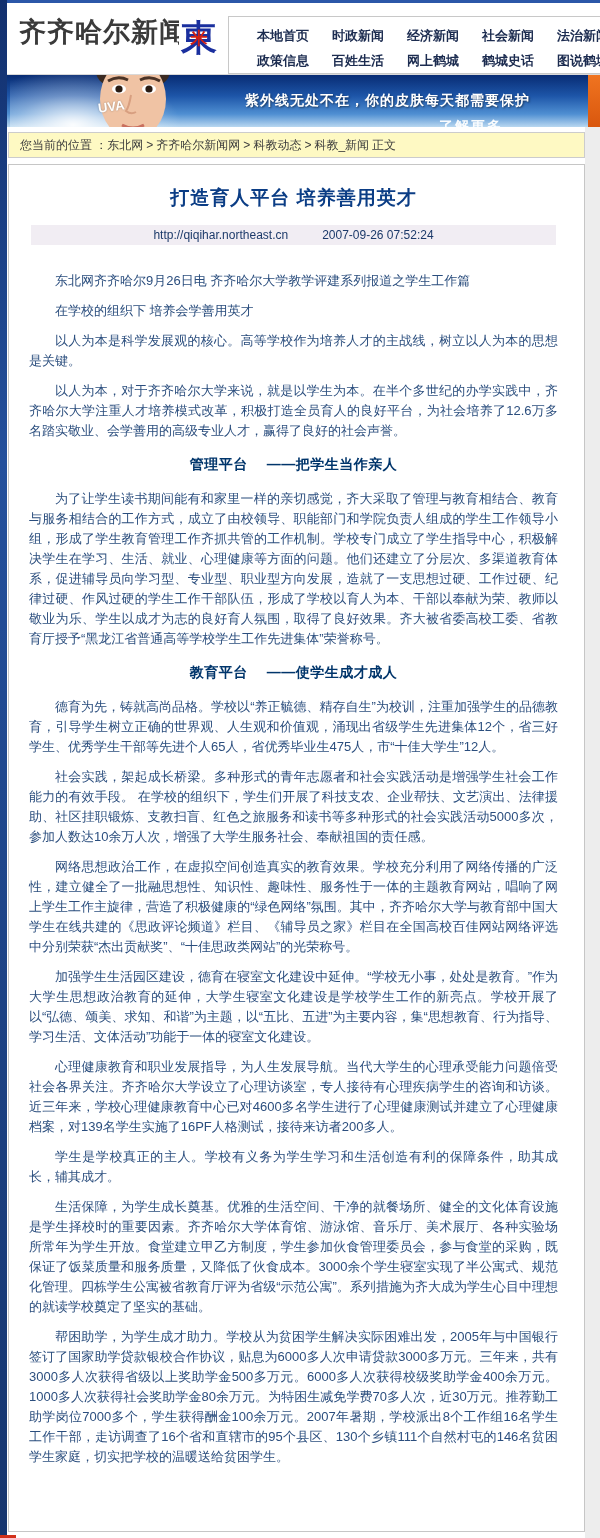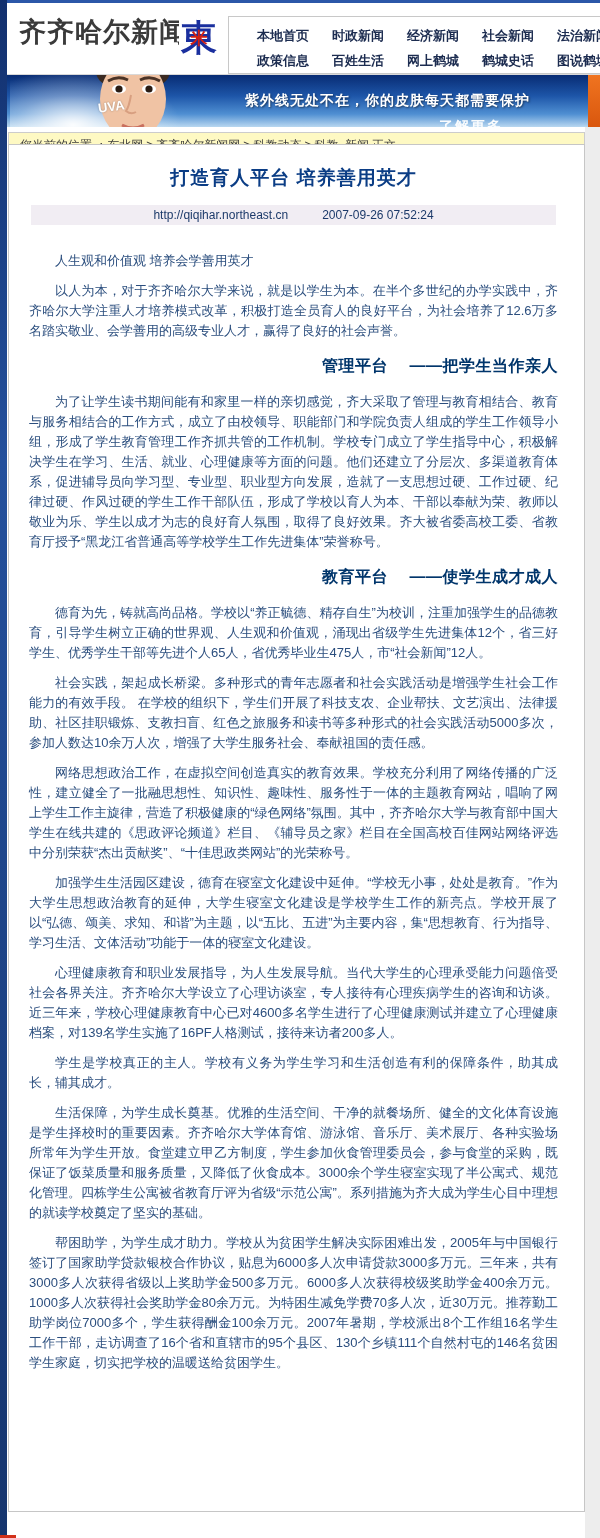--- a/index.html
+++ b/index.html
@@ -44,28 +44,28 @@
     background:linear-gradient(180deg,#f07420,#d9570e); cursor:pointer; }
 
   
   .crumbbar { position:absolute; left:8px; top:132px; width:577px; height:26px;
     border:1px solid #cccccc; background:#fef9c3; display:flex; align-items:center; padding-left:11px;
     font-size:12px; color:#3c3c3c; white-space:nowrap; }
   .crumbbar a { color:#3c3c3c; text-decoration:none; cursor:pointer; }
   .crumb-sep { margin:0 3px; }
 
   
-  .main { position:absolute; left:8px; top:144px; width:577px; height:1368px;
+  .main { position:absolute; left:8px; top:164px; width:577px; height:1368px;
     border:1px solid #c6c6c6; background:#fff; padding:14px 26px 0 20px; }
   .title { text-align:center; font-size:19px; font-weight:bold; color:#0b3d85; margin:6px 0 14px 0; letter-spacing:1px; }
   .meta { background:#f1edf3; height:20px; display:flex; justify-content:center; align-items:center;
     gap:34px; margin:0 2px 26px 2px; font-family:Liberation Sans, sans-serif;
     font-size:12px; color:#1c3a6a; }
   .art p { font-size:13px; color:#2b4e7e; line-height:20px; text-indent:2em; margin:10px 0; text-align:justify; }
-  .art h3 { font-size:16px; color:#00356b; text-align:right; font-weight:bold; margin:15px 0; letter-spacing:.5px; }
+  .art h3 { font-size:14px; color:#00356b; text-align:center; font-weight:bold; margin:15px 0; letter-spacing:.5px; }
 </style>
 </head>
 <body>
 
 <div class="page">
   <div class="topline"></div>
 
   <div class="header">
     <div class="logo">
       <div class="logo-cn">齐齐哈尔新闻网</div>
@@ -127,26 +127,28 @@
     <span class="crumb-sep">正文</span>
   </div>
 
   <div class="main">
     <div class="title">打造育人平台  培养善用英才</div>
     <div class="meta">
       <span>http://qiqihar.northeast.cn</span>
       <span>2007-09-26 07:52:24</span>
     </div>
     <div class="art">
-      <p>人生观和价值观 培养会学善用英才</p>
+      <p>东北网齐齐哈尔9月26日电 齐齐哈尔大学教学评建系列报道之学生工作篇</p>
+      <p>在学校的组织下 培养会学善用英才</p>
+      <p>以人为本是科学发展观的核心。高等学校作为培养人才的主战线，树立以人为本的思想是关键。</p>
       <p>以人为本，对于齐齐哈尔大学来说，就是以学生为本。在半个多世纪的办学实践中，齐齐哈尔大学注重人才培养模式改革，积极打造全员育人的良好平台，为社会培养了12.6万多名踏实敬业、会学善用的高级专业人才，赢得了良好的社会声誉。</p>
       <h3>管理平台　 ——把学生当作亲人</h3>
       <p>为了让学生读书期间能有和家里一样的亲切感觉，齐大采取了管理与教育相结合、教育与服务相结合的工作方式，成立了由校领导、职能部门和学院负责人组成的学生工作领导小组，形成了学生教育管理工作齐抓共管的工作机制。学校专门成立了学生指导中心，积极解决学生在学习、生活、就业、心理健康等方面的问题。他们还建立了分层次、多渠道教育体系，促进辅导员向学习型、专业型、职业型方向发展，造就了一支思想过硬、工作过硬、纪律过硬、作风过硬的学生工作干部队伍，形成了学校以育人为本、干部以奉献为荣、教师以敬业为乐、学生以成才为志的良好育人氛围，取得了良好效果。齐大被省委高校工委、省教育厅授予“黑龙江省普通高等学校学生工作先进集体”荣誉称号。</p>
       <h3>教育平台　 ——使学生成才成人</h3>
-      <p>德育为先，铸就高尚品格。学校以“养正毓德、精存自生”为校训，注重加强学生的品德教育，引导学生树立正确的世界观、人生观和价值观，涌现出省级学生先进集体12个，省三好学生、优秀学生干部等先进个人65人，省优秀毕业生475人，市“社会新闻”12人。</p>
+      <p>德育为先，铸就高尚品格。学校以“养正毓德、精存自生”为校训，注重加强学生的品德教育，引导学生树立正确的世界观、人生观和价值观，涌现出省级学生先进集体12个，省三好学生、优秀学生干部等先进个人65人，省优秀毕业生475人，市“十佳大学生”12人。</p>
       <p>社会实践，架起成长桥梁。多种形式的青年志愿者和社会实践活动是增强学生社会工作能力的有效手段。 在学校的组织下，学生们开展了科技支农、企业帮扶、文艺演出、法律援助、社区挂职锻炼、支教扫盲、红色之旅服务和读书等多种形式的社会实践活动5000多次，参加人数达10余万人次，增强了大学生服务社会、奉献祖国的责任感。</p>
       <p>网络思想政治工作，在虚拟空间创造真实的教育效果。学校充分利用了网络传播的广泛性，建立健全了一批融思想性、知识性、趣味性、服务性于一体的主题教育网站，唱响了网上学生工作主旋律，营造了积极健康的“绿色网络”氛围。其中，齐齐哈尔大学与教育部中国大学生在线共建的《思政评论频道》栏目、《辅导员之家》栏目在全国高校百佳网站网络评选中分别荣获“杰出贡献奖”、“十佳思政类网站”的光荣称号。</p>
       <p>加强学生生活园区建设，德育在寝室文化建设中延伸。“学校无小事，处处是教育。”作为大学生思想政治教育的延伸，大学生寝室文化建设是学校学生工作的新亮点。学校开展了以“弘德、颂美、求知、和谐”为主题，以“五比、五进”为主要内容，集“思想教育、行为指导、学习生活、文体活动”功能于一体的寝室文化建设。</p>
       <p>心理健康教育和职业发展指导，为人生发展导航。当代大学生的心理承受能力问题倍受社会各界关注。齐齐哈尔大学设立了心理访谈室，专人接待有心理疾病学生的咨询和访谈。近三年来，学校心理健康教育中心已对4600多名学生进行了心理健康测试并建立了心理健康档案，对139名学生实施了16PF人格测试，接待来访者200多人。</p>
       <p>学生是学校真正的主人。学校有义务为学生学习和生活创造有利的保障条件，助其成长，辅其成才。</p>
       <p>生活保障，为学生成长奠基。优雅的生活空间、干净的就餐场所、健全的文化体育设施是学生择校时的重要因素。齐齐哈尔大学体育馆、游泳馆、音乐厅、美术展厅、各种实验场所常年为学生开放。食堂建立甲乙方制度，学生参加伙食管理委员会，参与食堂的采购，既保证了饭菜质量和服务质量，又降低了伙食成本。3000余个学生寝室实现了半公寓式、规范化管理。四栋学生公寓被省教育厅评为省级“示范公寓”。系列措施为齐大成为学生心目中理想的就读学校奠定了坚实的基础。</p>
       <p>帮困助学，为学生成才助力。学校从为贫困学生解决实际困难出发，2005年与中国银行签订了国家助学贷款银校合作协议，贴息为6000多人次申请贷款3000多万元。三年来，共有3000多人次获得省级以上奖助学金500多万元。6000多人次获得校级奖助学金400余万元。1000多人次获得社会奖助学金80余万元。为特困生减免学费70多人次，近30万元。推荐勤工助学岗位7000多个，学生获得酬金100余万元。2007年暑期，学校派出8个工作组16名学生工作干部，走访调查了16个省和直辖市的95个县区、130个乡镇111个自然村屯的146名贫困学生家庭，切实把学校的温暖送给贫困学生。</p>
 
     </div>
 

